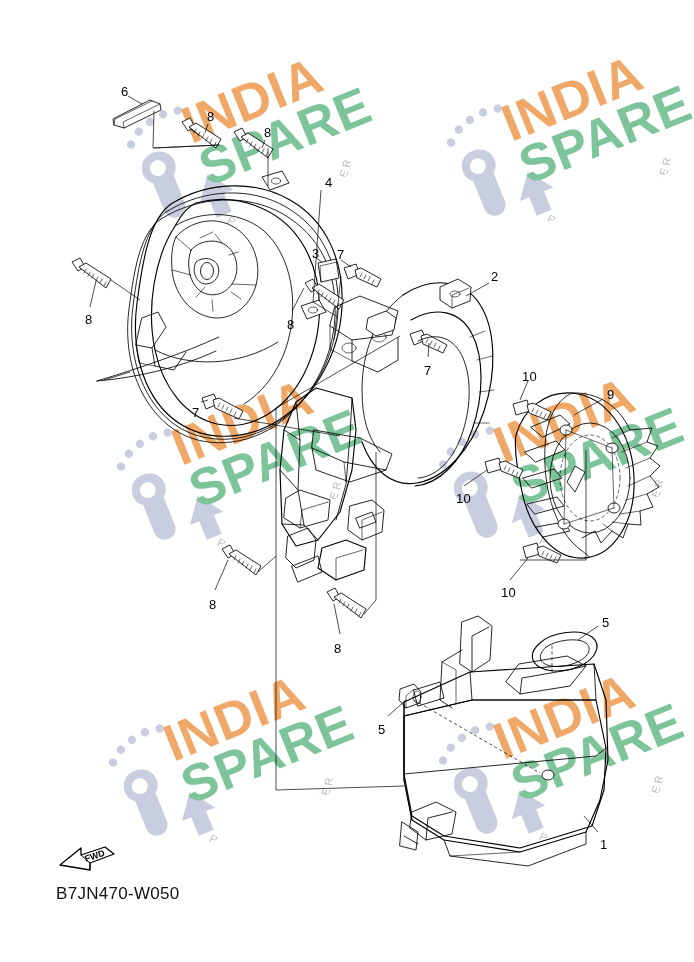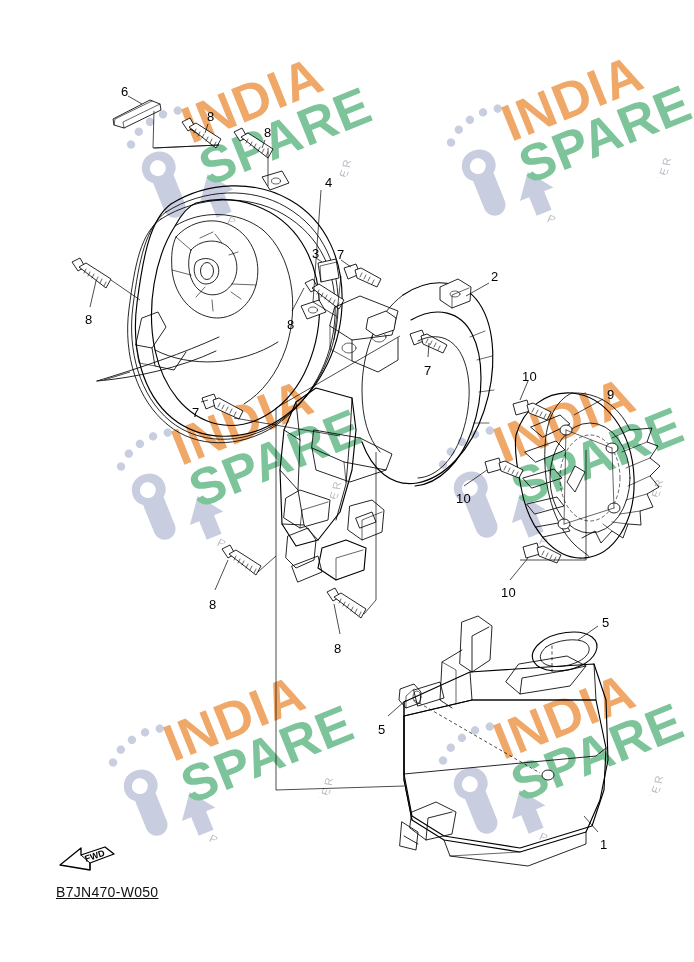--- a/index.html
+++ b/index.html
@@ -13,21 +13,21 @@
   #meta-layer{z-index:4;}
 
   
   .wm{position:absolute;width:260px;height:150px;transform-origin:50% 50%;opacity:1;}
   .wm svg{width:100%;height:100%;display:block;}
 
   
   .num{position:absolute;font-size:13px;line-height:13px;color:#000;
        letter-spacing:.2px;white-space:nowrap;}
   
-  #partno{position:absolute;left:56px;top:884px;font-size:14px;color:#111;letter-spacing:.3px;text-decoration:underline;}
+  #partno{position:absolute;left:56px;top:884px;font-size:17px;color:#111;letter-spacing:.3px;}
   #fwd{position:absolute;left:52px;top:842px;width:80px;height:44px;}
   #fwd svg{display:block;}
   svg.art{position:absolute;left:0;top:0;width:694px;height:962px;overflow:visible;}
   .ln{fill:none;stroke:#000;stroke-width:.85;stroke-linecap:round;stroke-linejoin:round;}
   .ln2{fill:none;stroke:#000;stroke-width:1.15;stroke-linecap:round;stroke-linejoin:round;}
   .thin{fill:none;stroke:#000;stroke-width:.6;stroke-linecap:round;stroke-linejoin:round;}
   .lead{fill:none;stroke:#000;stroke-width:.7;}
   .dash{fill:none;stroke:#000;stroke-width:.7;stroke-dasharray:3.2 2.6;}
   .wht{fill:#ffffff;stroke:#000;stroke-width:.85;stroke-linejoin:round;}
 </style>

